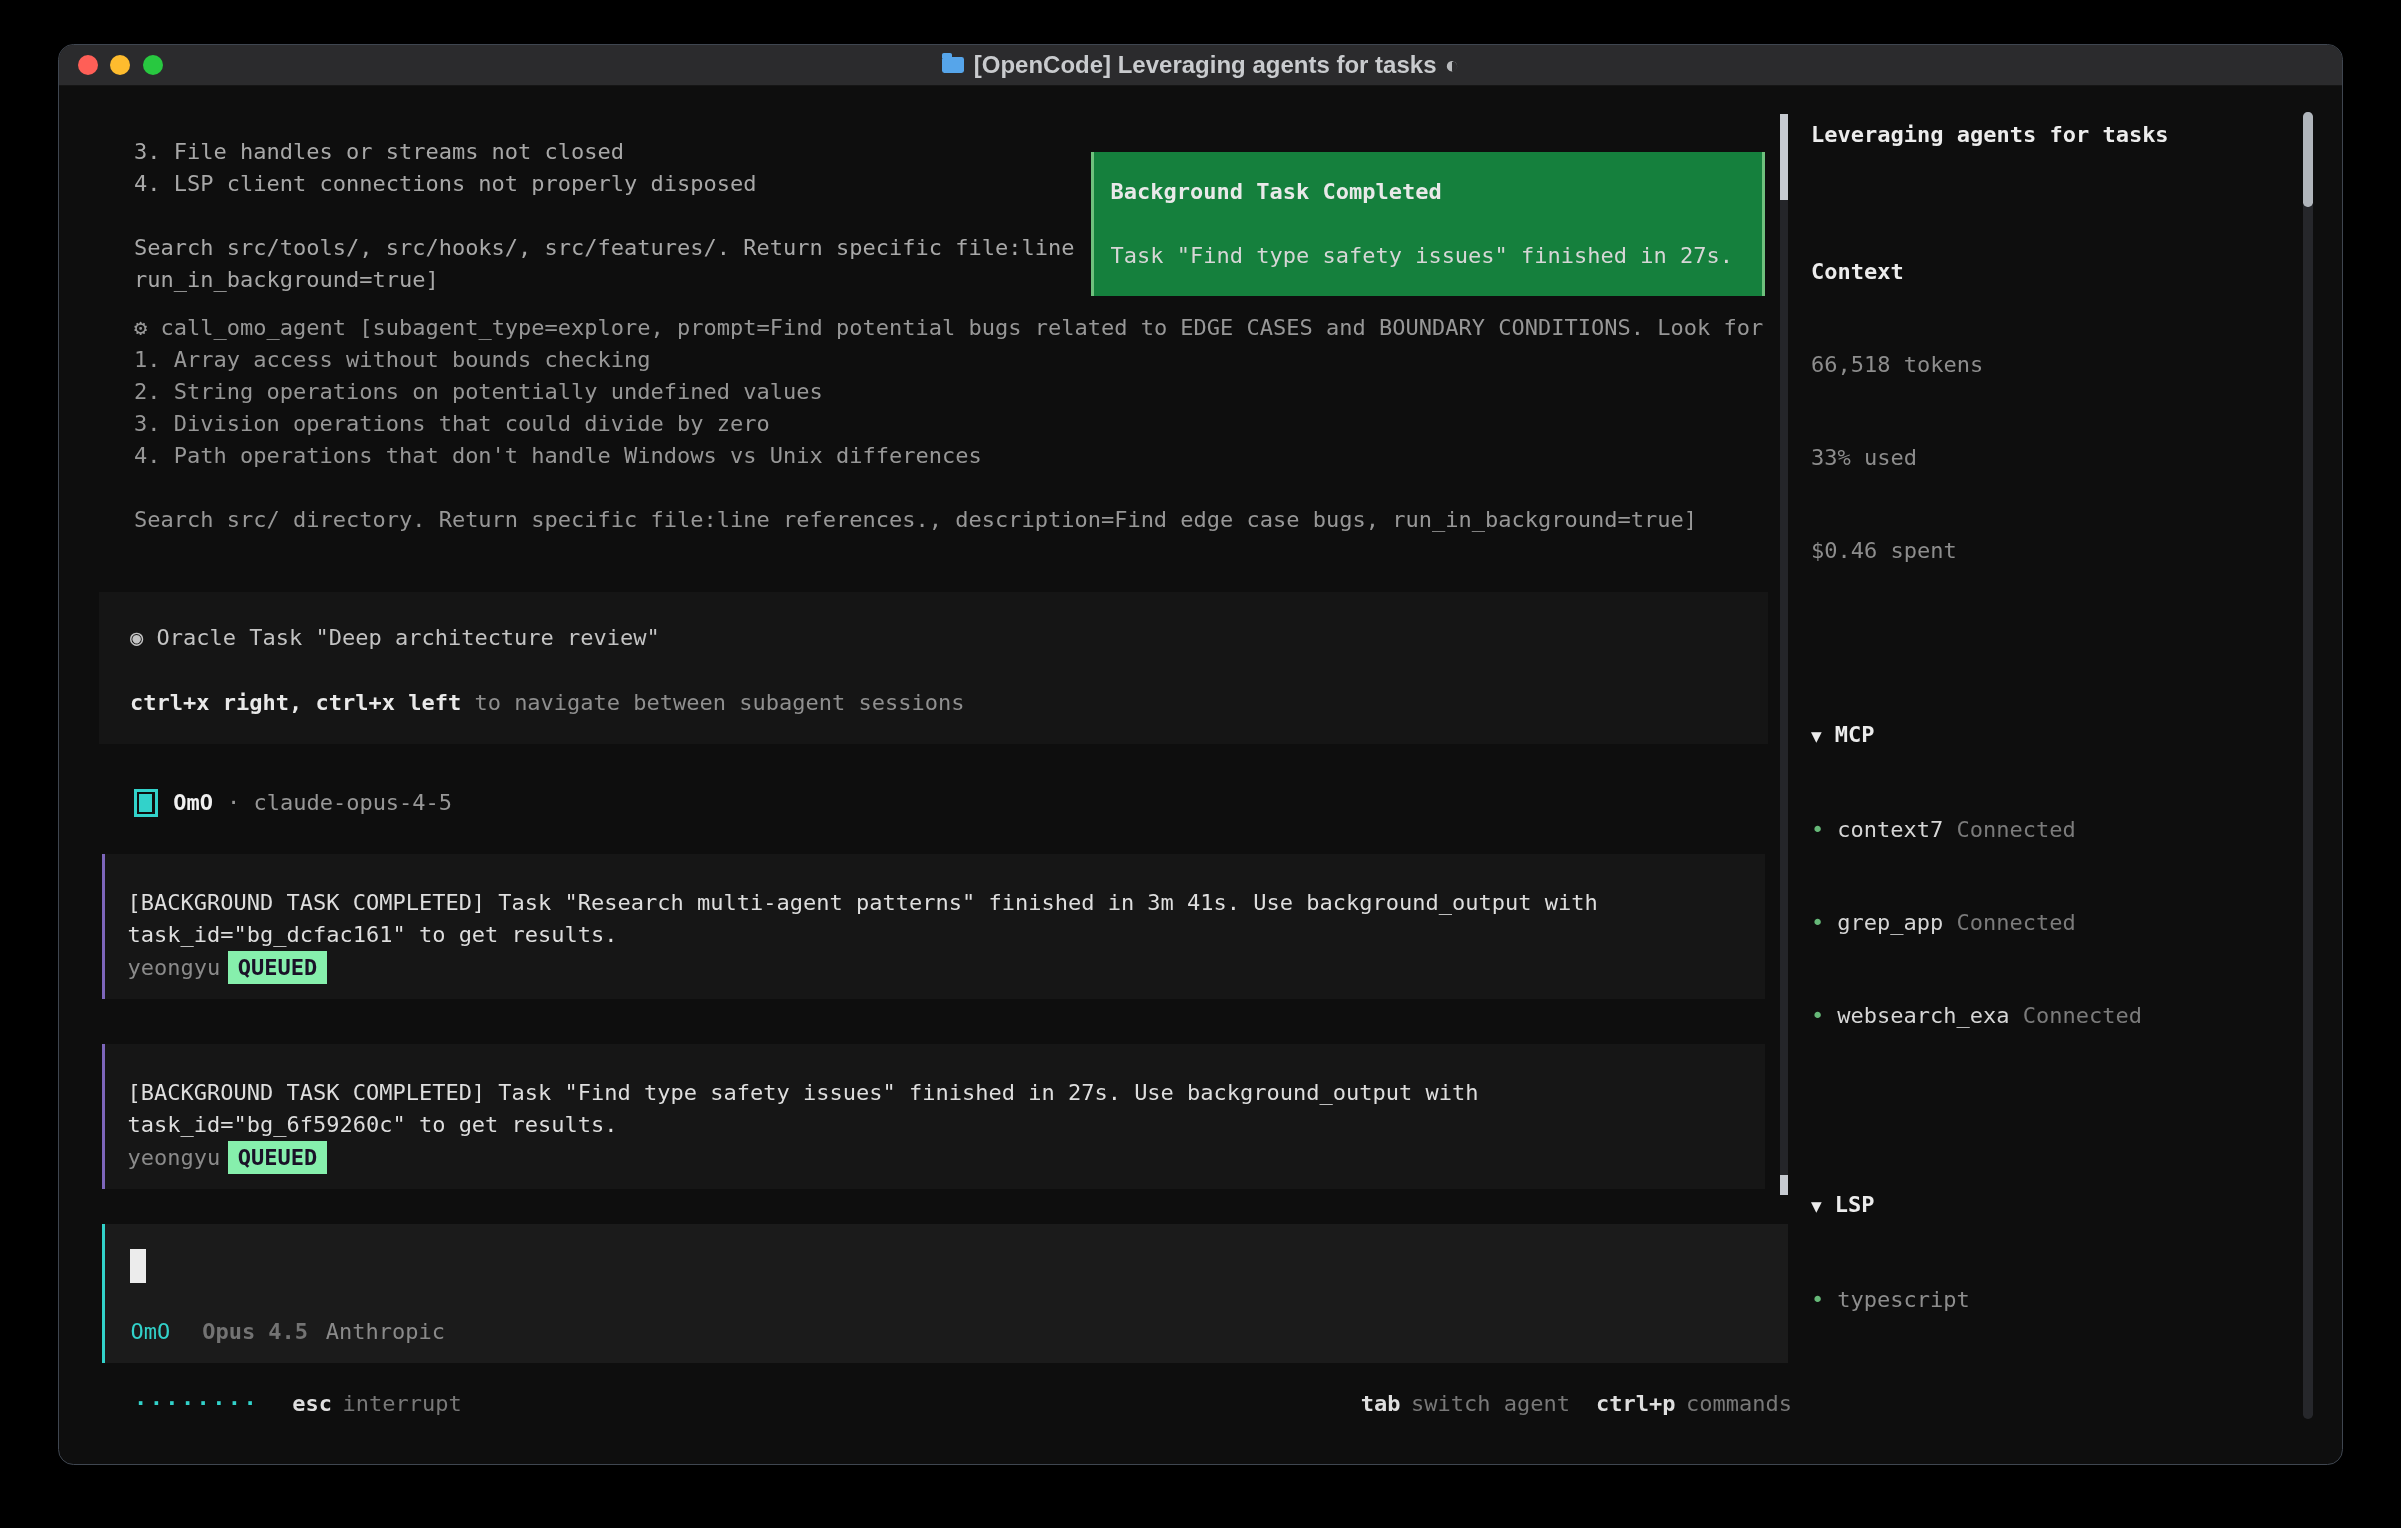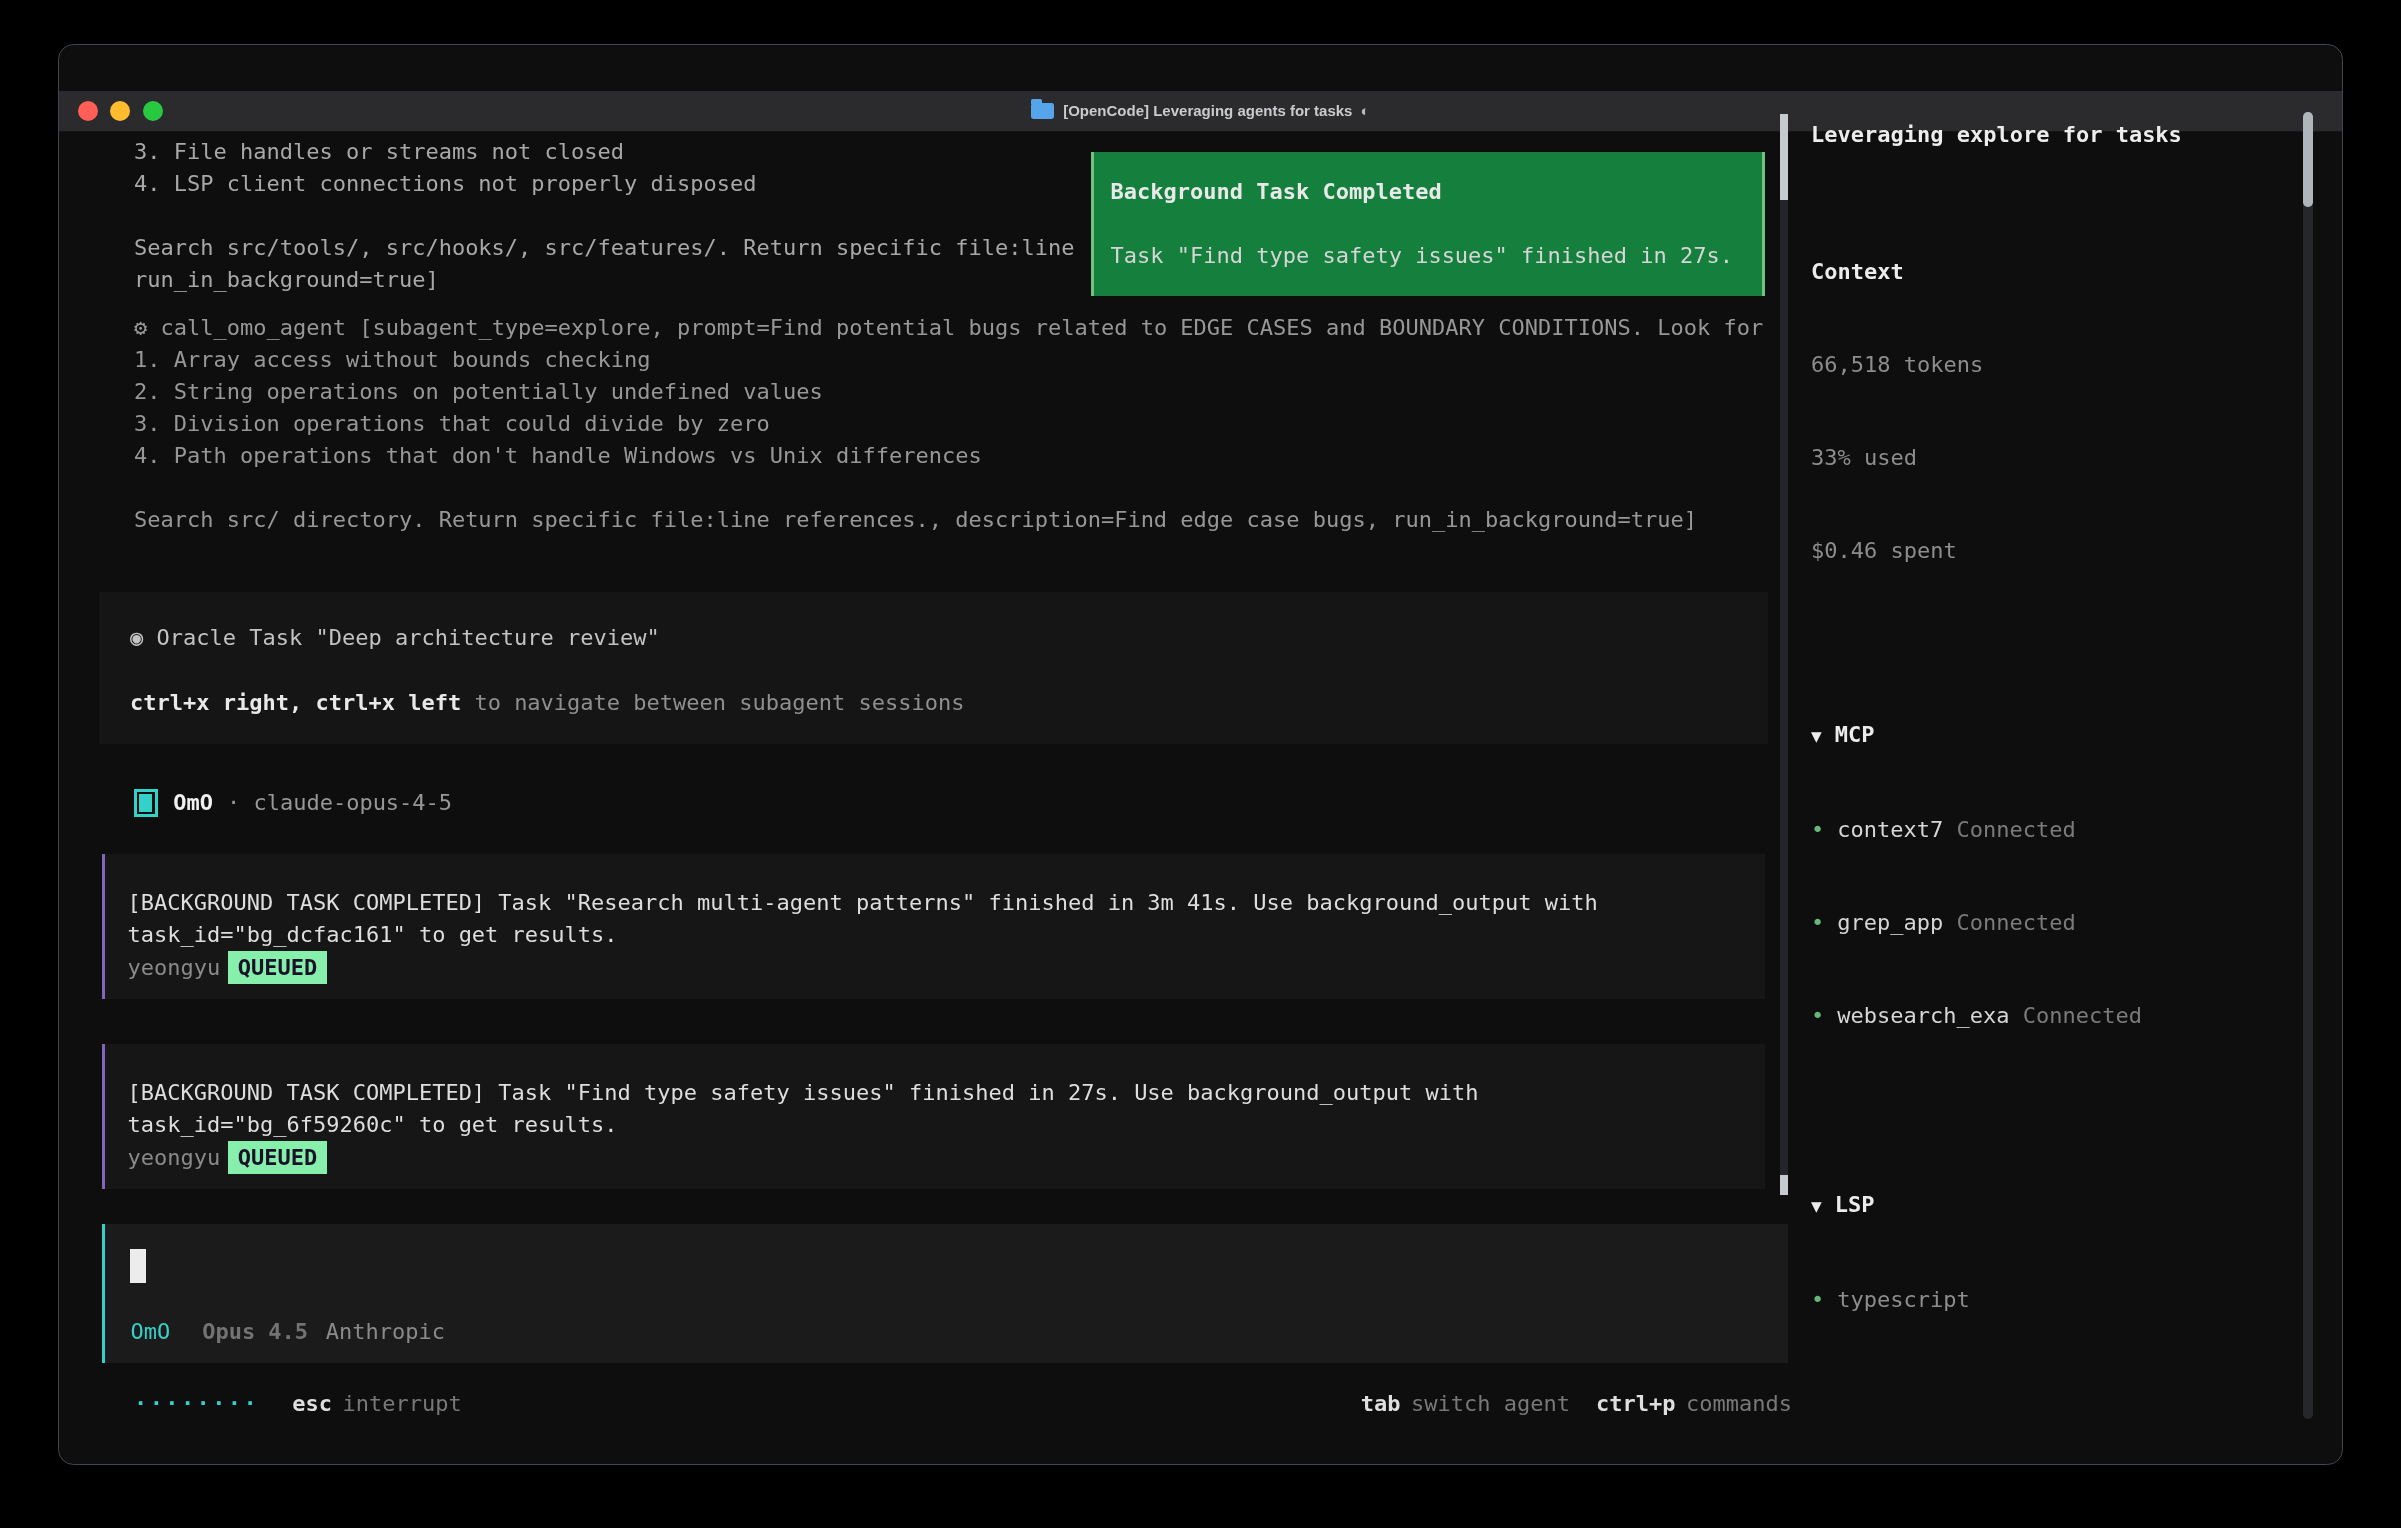--- a/index.html
+++ b/index.html
@@ -9,21 +9,21 @@
   }
   .window{
     position:absolute;left:58px;top:44px;width:2283px;height:1419px;
     background:#0e0e0e;border:1.2px solid #3f4650;border-radius:15.4px;overflow:hidden;
     font-size:22px;line-height:32px;color:#a6a6a6;
   }
   
   .titlebar{
     position:absolute;left:0;top:0;right:0;height:40px;background:#2b2b2d;
     border-bottom:1.2px solid #151515;display:flex;align-items:center;justify-content:center;
-    font-family:"Liberation Sans", sans-serif;font-weight:bold;font-size:15px;color:#c9cbce;margin-top:46px;
+    font-family:"Liberation Sans", sans-serif;font-weight:bold;font-size:24px;color:#c9cbce;
   }
   .traffic{position:absolute;left:19px;top:10px;display:flex;gap:12.4px;}
   .traffic .dot{width:20px;height:20px;border-radius:50%;}
   .dot.red{background:#ff5f57;} .dot.yellow{background:#febc2e;} .dot.green{background:#28c840;}
   .folder-icon{display:inline-block;width:22.5px;height:16.5px;background:#56a5ea;border-radius:2.4px;position:relative;margin-right:9.5px;}
   .folder-icon::before{content:"";position:absolute;top:-4.1px;left:0;width:10.6px;height:5.3px;background:#56a5ea;border-radius:1.8px 1.8px 0 0;}
   .title-suffix{margin-left:8.3px;color:#b9bbbd;font-weight:normal;}
   
   .mono-pre{white-space:pre-wrap;word-break:break-word;}
   .bold-white{color:#e9e9e9;font-weight:bold;}
@@ -177,21 +177,21 @@
 
   <div class="main-scroll">
     <div class="thumb-top"></div>
     <div class="thumb-bottom"></div>
   </div>
   <div class="side-scroll">
     <div class="thumb"></div>
   </div>
 
   <div class="sidebar">
-    <div class="s-title">Leveraging explore for tasks</div>
+    <div class="s-title">Leveraging agents for tasks</div>
 
     <div class="s-block s-context">
       <div class="s-heading">Context</div>
       <div>66,518 tokens</div>
       <div>33% used</div>
       <div>$0.46 spent</div>
     </div>
 
     <div class="s-block s-mcp">
       <div class="s-heading"><span class="arrow">▼</span><span>MCP</span></div>

